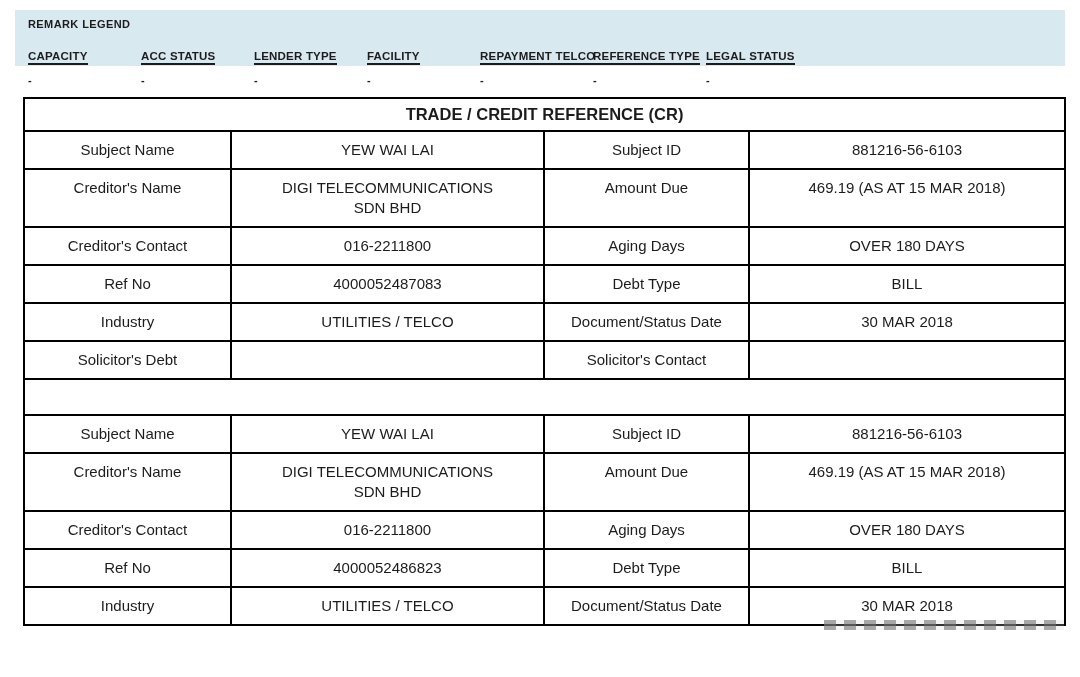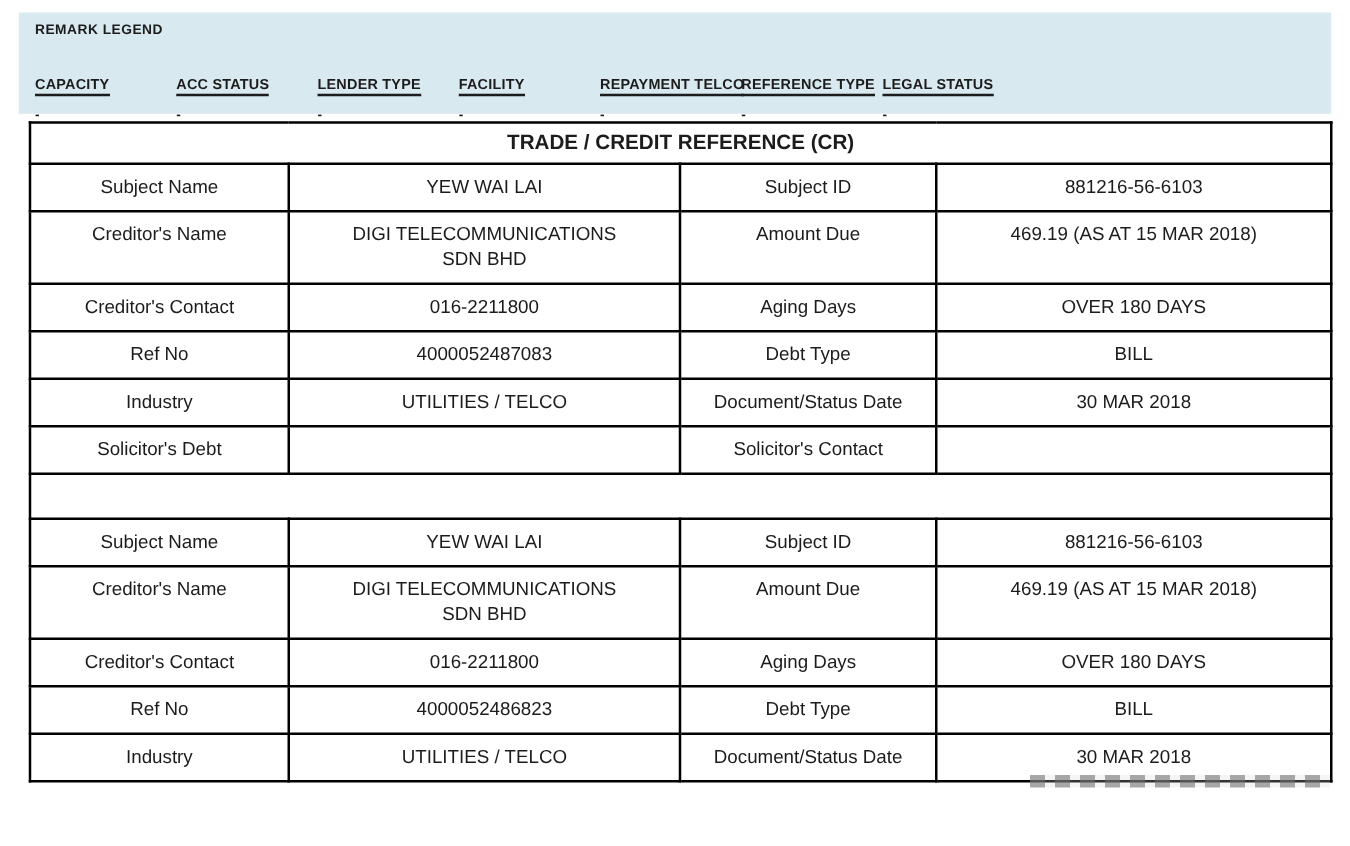--- a/index.html
+++ b/index.html
@@ -10,31 +10,31 @@
     font-family: "Liberation Sans", sans-serif;
     color: #1c1c1c;
     position: relative;
     overflow: hidden;
   }
 
   
   .legend {
     position: absolute;
     left: 15px; top: 10px;
-    width: 1050px; height: 81px;
+    width: 1050px; height: 56px;
     background: #d9e9f0;
     padding: 8px 0 0 13px;
   }
   .legend-title {
     font-size: 11px;
     font-weight: bold;
     letter-spacing: 0.4px;
   }
   .legend-cols { display: flex; margin-top: 16px; }
-  .legend-col { flex: 0 0 113px; width: 113px; white-space: nowrap; margin-top: 12px; }
+  .legend-col { flex: 0 0 113px; width: 113px; white-space: nowrap; }
   .legend-col-label {
     display: inline-block;
     font-size: 11.5px;
     font-weight: bold;
     letter-spacing: 0.2px;
     border-bottom: 2px solid #1c1c1c;
     padding-bottom: 1px;
   }
   .legend-col-value {
     font-size: 11px;

